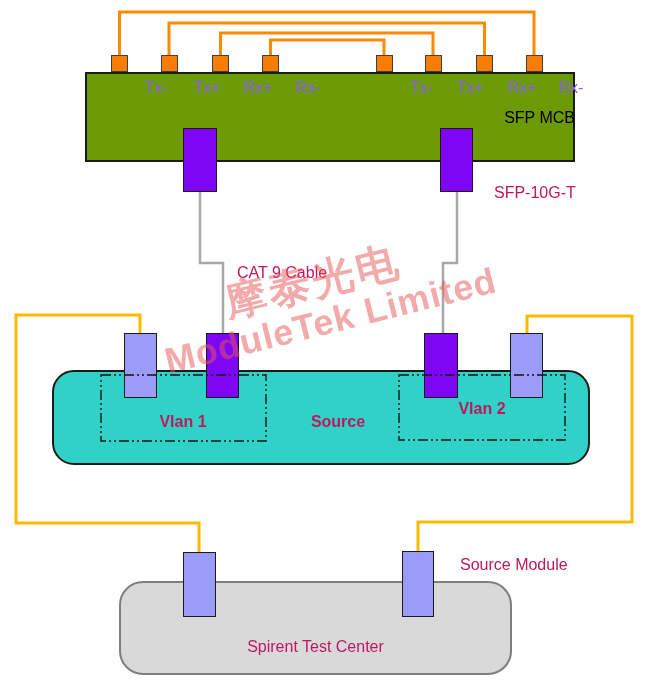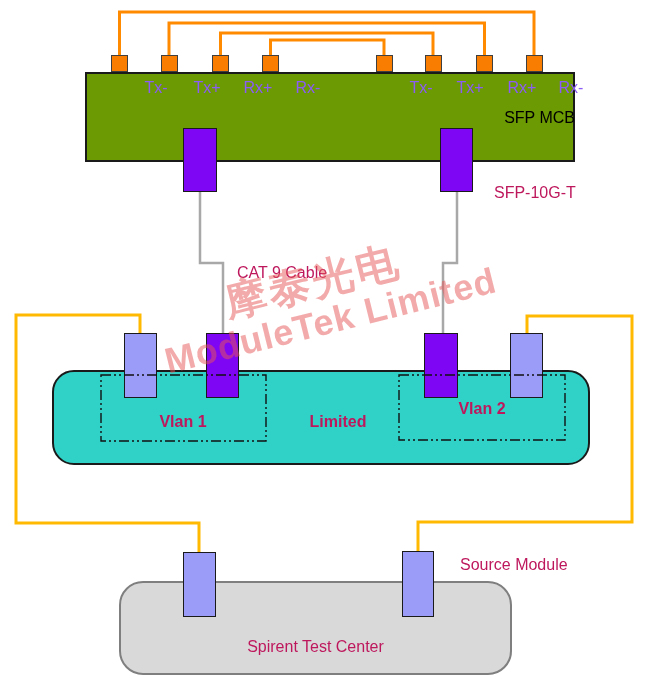--- a/index.html
+++ b/index.html
@@ -104,21 +104,21 @@
   <div class="connector dark" style="left:206px;top:333px;width:33px;height:65px"></div>
   <div class="connector dark" style="left:424px;top:333px;width:34px;height:65px"></div>
   <div class="connector light" style="left:510px;top:333px;width:33px;height:65px"></div>
 
   <svg class="layer" style="z-index:4">
     <rect x="101" y="375" width="165" height="66" fill="none" stroke="#111111" stroke-width="1.4" stroke-dasharray="10 3 2 3 2 3"></rect>
     <rect x="399" y="375" width="166" height="65" fill="none" stroke="#111111" stroke-width="1.4" stroke-dasharray="10 3 2 3 2 3"></rect>
   </svg>
 
   <div class="diagram-label centered" style="left:183px;top:413px">Vlan 1</div>
-  <div class="diagram-label centered" style="left:338px;top:413px">Limited</div>
+  <div class="diagram-label centered" style="left:338px;top:413px">Source</div>
   <div class="diagram-label centered" style="left:482px;top:400px">Vlan 2</div>
 
   <div class="box gray-box"></div>
 
   <div class="connector light" style="left:183px;top:552px;width:33px;height:65px"></div>
   <div class="connector light" style="left:402px;top:551px;width:32px;height:66px"></div>
 
   <div class="diagram-label" style="left:119px;top:638px;width:393px;text-align:center">Spirent Test Center</div>
   <div class="diagram-label" style="left:460px;top:556px">Source Module</div>
 

